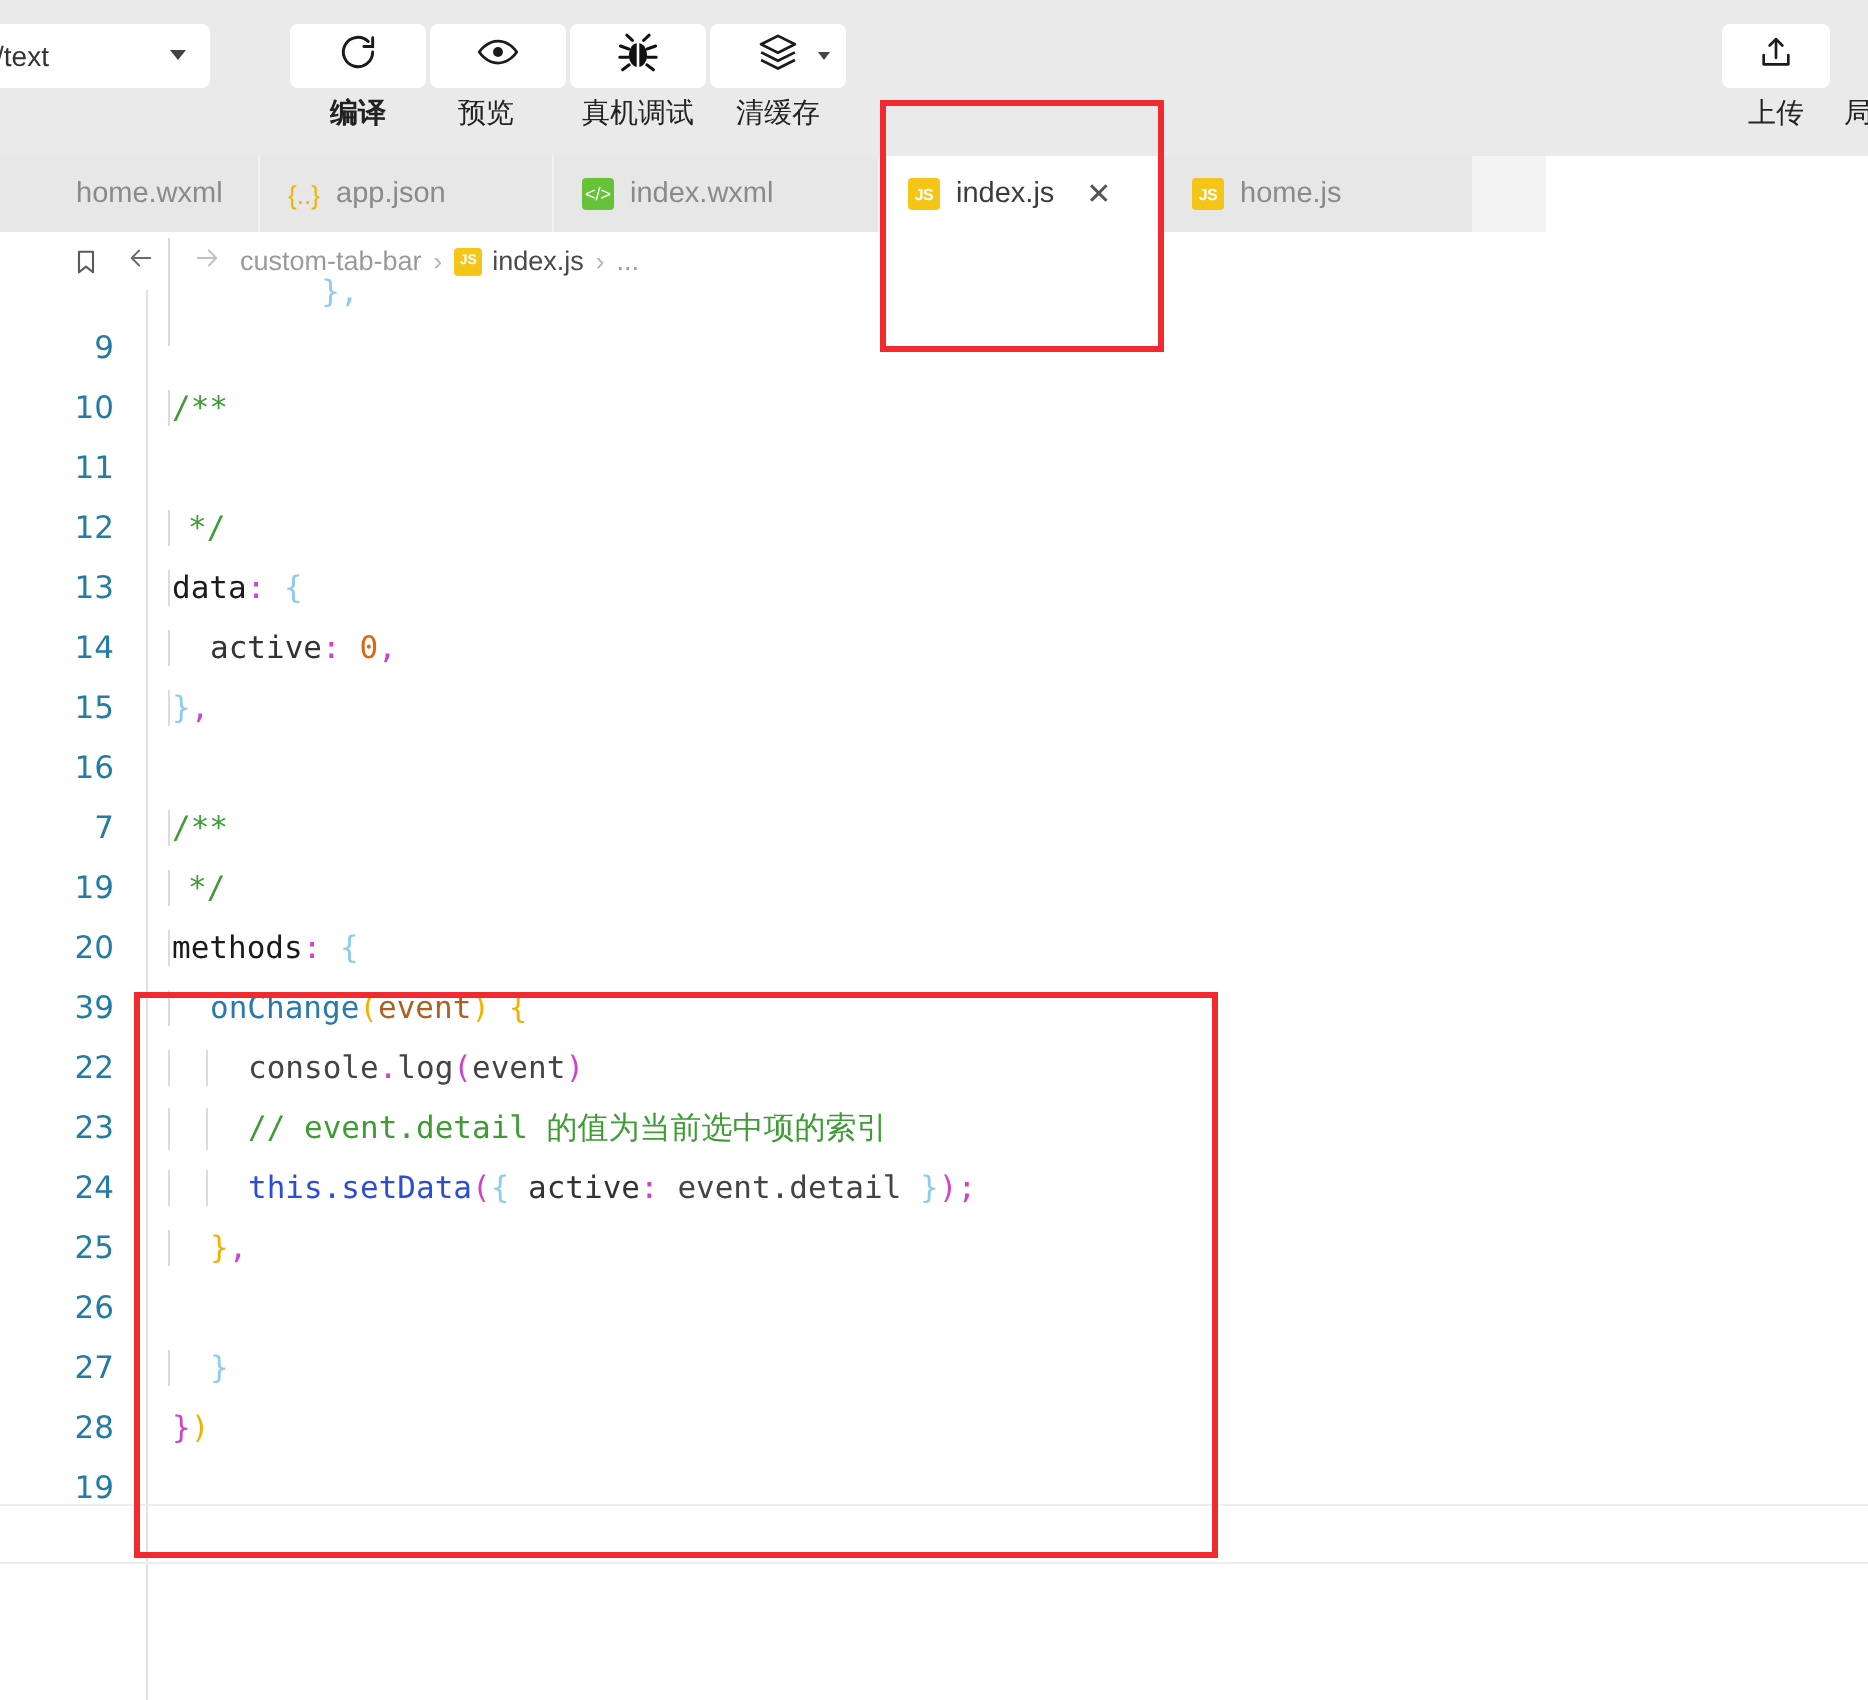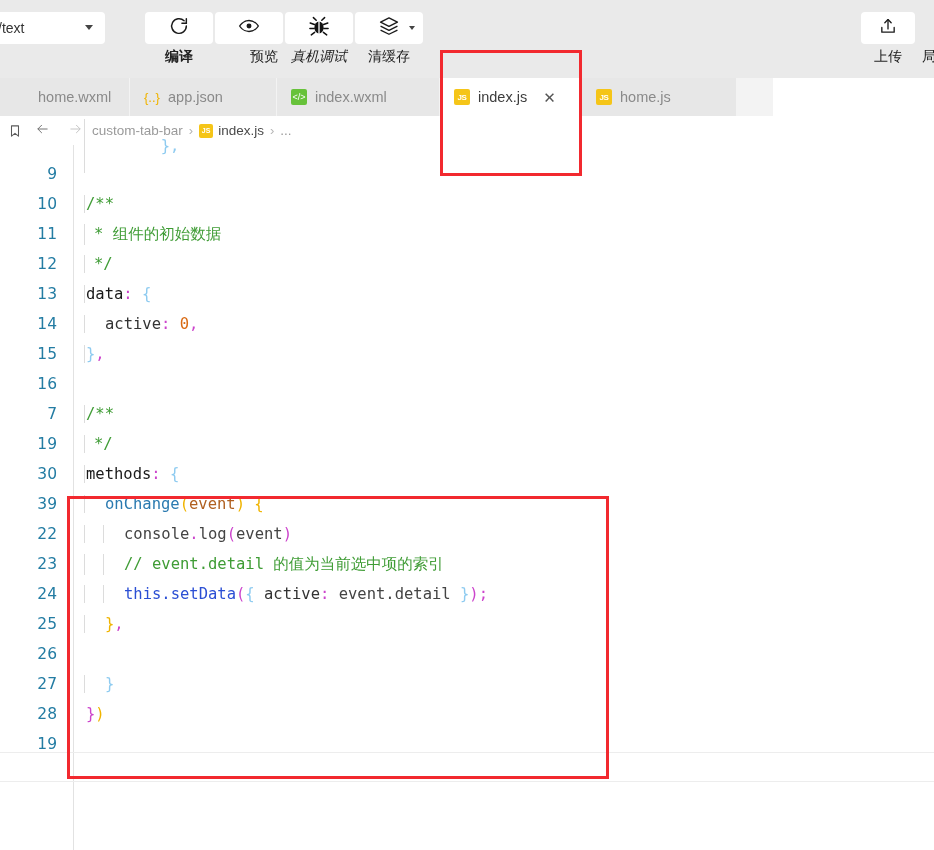--- a/index.html
+++ b/index.html
@@ -52,23 +52,23 @@
     position: absolute; top: 48px;
     font-size: 14px; color: #222;
     text-align: center;
     white-space: nowrap;
     font-family: "DejaVu Sans", sans-serif;
   }
 
   .b-compile { left: 145px; width: 68px; }
   .l-compile { left: 145px; width: 68px; font-weight: bold; }
   .b-preview { left: 215px; width: 68px; }
-  .l-preview { left: 230px; width: 68px; font-family: Liberation Serif, serif; }
+  .l-preview { left: 209px; width: 68px; font-family: Liberation Serif, serif; }
   .b-debug   { left: 285px; width: 68px; }
-  .l-debug   { left: 278px; width: 82px; font-style: italic; }
+  .l-debug   { left: 278px; width: 82px; }
   .b-cache   { left: 355px; width: 68px; }
   .l-cache   { left: 355px; width: 68px; }
   .b-upload  { left: 861px; width: 54px; }
   .l-upload  { left: 861px; width: 54px; }
 
   .tb-extra {
     position: absolute; left: 922px; top: 48px;
     font-size: 14px; color: #222;
     white-space: nowrap;
     font-family: "DejaVu Sans", sans-serif;
@@ -119,21 +119,21 @@
     font-size: 15px; color: #555;
     line-height: 1;
   }
 
   
   .breadcrumb {
     position: absolute; left: 0; top: 116px;
     width: 934px; height: 29px;
     background: #ffffff;
     display: flex; align-items: center;
-    padding-left: 4px;
+    padding-left: 32px;
     font-size: 13.5px;
     color: #9a9a9a;
   }
   .bc-ico { width: 22px; display:flex; align-items:center; justify-content:center; color:#555; }
   .bc-sep { margin: 0 6px; color: #b5b5b5; font-size: 13px; }
   .bc-crumb { color: #9a9a9a; }
   .bc-crumb.dark { color: #4a4a4a; }
   .bc-jsicon {
     display:inline-flex; align-items:center; justify-content:center;
     width:14px;height:14px;background:#f5c518;color:#fff;
@@ -362,21 +362,20 @@
       <div class="code"><span class="ig" style="left:22px;"></span></div>
     </div>
 
     <div class="row">
       <div class="gutter">10</div>
       <div class="code"><span class="ig" style="left:22px;"></span><span class="c-comment">/**</span></div>
     </div>
 
     <div class="row">
       <div class="gutter">11</div>
-      <div class="code"><span class="ig" style="left:22px;"></span><span style="padding-left:8px;"></span><span class="c-comment">*</span><span> </span><span class="c-comment">组件的初始数据</span></div>
     </div>
 
     <div class="row">
       <div class="gutter">12</div>
       <div class="code"><span class="ig" style="left:22px;"></span><span style="padding-left:8px;"></span><span class="c-comment">*/</span></div>
     </div>
 
     <div class="row">
       <div class="gutter">13</div>
       <div class="code"><span class="ig" style="left:22px;"></span><span class="c-key">data</span><span class="c-colon">:</span><span> </span><span class="c-brace-b">{</span></div>
@@ -402,21 +401,21 @@
       <div class="code"><span class="ig" style="left:22px;"></span><span class="c-comment">/**</span></div>
     </div>
 
 
     <div class="row">
       <div class="gutter">19</div>
       <div class="code"><span class="ig" style="left:22px;"></span><span style="padding-left:8px;"></span><span class="c-comment">*/</span></div>
     </div>
 
     <div class="row">
-      <div class="gutter">30</div>
+      <div class="gutter">20</div>
       <div class="code"><span class="ig" style="left:22px;"></span><span class="c-key">methods</span><span class="c-colon">:</span><span> </span><span class="c-brace-b">{</span></div>
     </div>
 
     <div class="row">
       <div class="gutter">39</div>
       <div class="code"><span class="ig" style="left:22px;"></span><span style="padding-left:19px;"></span><span class="c-fn">onChange</span><span class="c-paren-y">(</span><span class="c-param">event</span><span class="c-paren-y">)</span><span> </span><span class="c-brace-y">{</span></div>
     </div>
 
     <div class="row">
       <div class="gutter">22</div>

